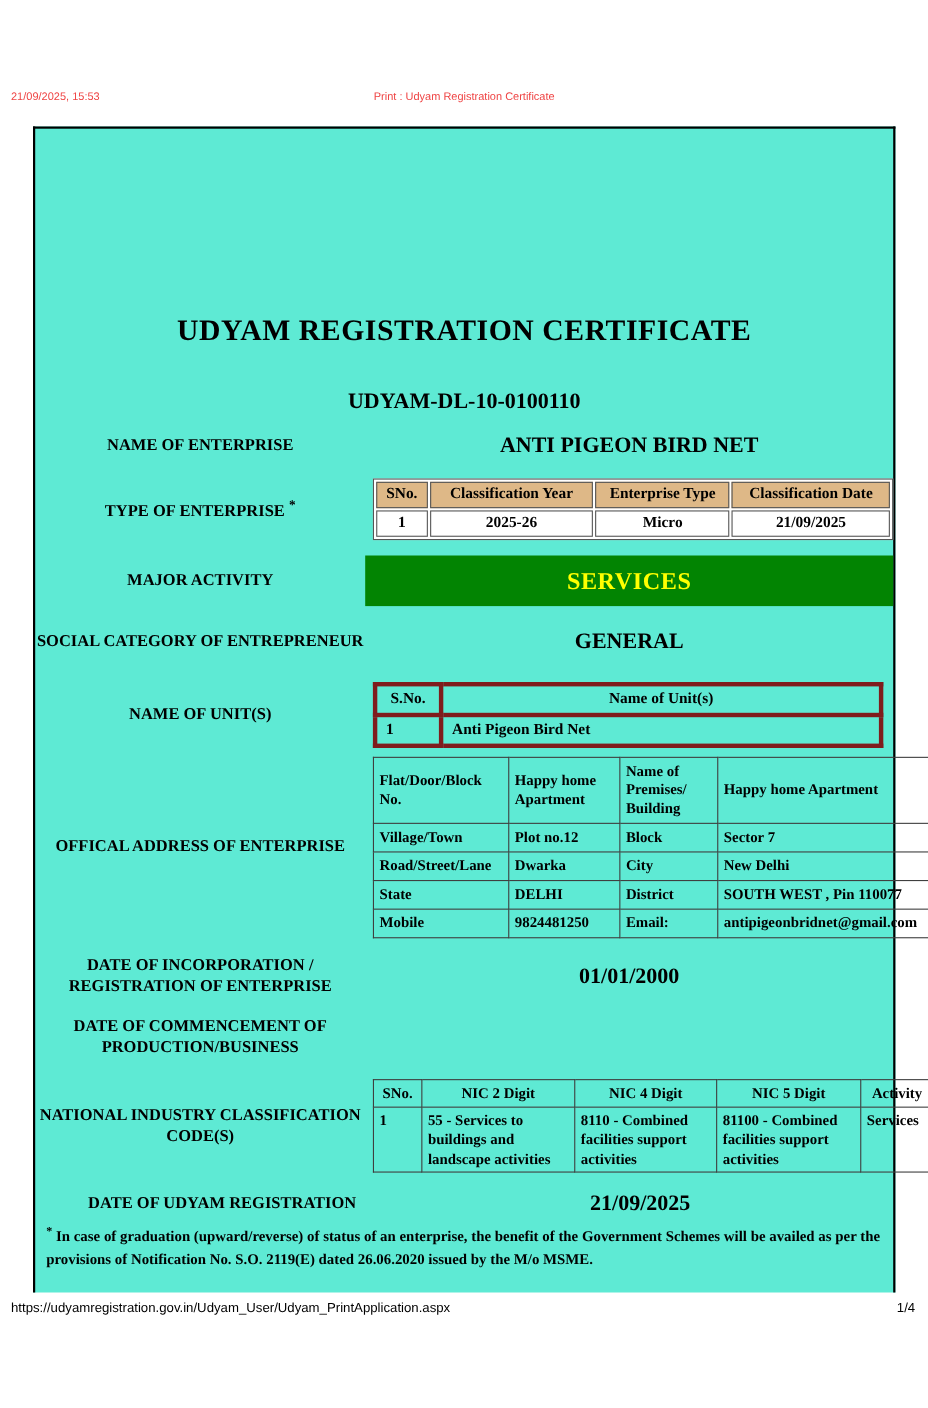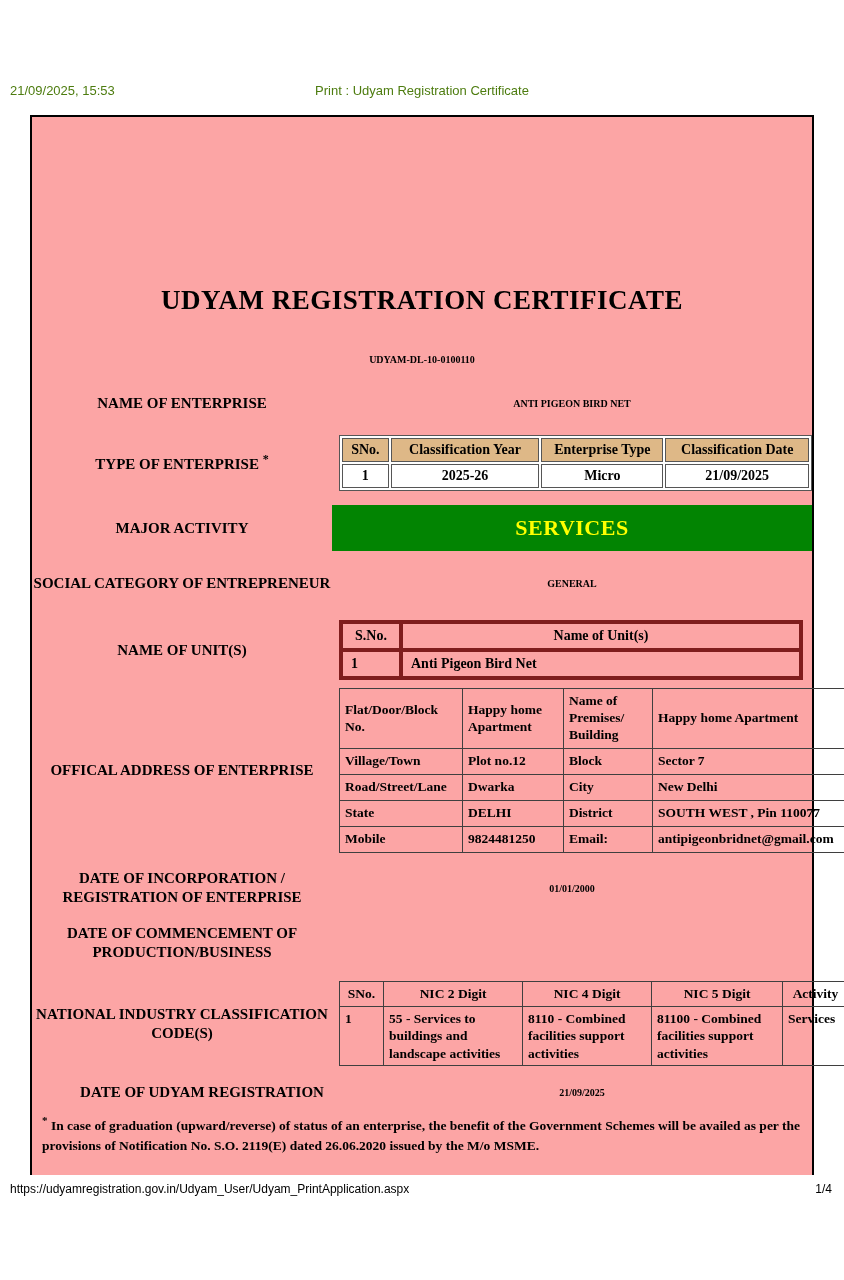--- a/index.html
+++ b/index.html
@@ -2,37 +2,37 @@
 <html><head>
 <meta charset="utf-8">
 <style>
   html,body{margin:0;padding:0;}
   body{
     width:844px;height:1280px;background:#ffffff;position:relative;
     font-family:"Liberation Serif", serif;color:#000;
   }
   
   .bh{position:absolute;top:83px;left:0;right:0;height:14px;
-      font-family:"Liberation Sans", sans-serif;font-size:13px;color:#4d7c0f;}
+      font-family:"Liberation Sans", sans-serif;font-size:10px;color:#ef4444;}
   .bh-date{position:absolute;left:10px;top:0;}
   .bh-title{text-align:center;}
   .bf{position:absolute;top:1182px;left:0;right:0;height:14px;
       font-family:"Liberation Sans", sans-serif;font-size:12px;color:#000;}
   .bf-url{position:absolute;left:10px;top:0;}
   .bf-page{position:absolute;right:12px;top:0;}
 
   
   .cert{position:absolute;left:30px;top:115px;width:784px;height:1060px;
-        border:2px solid #000;border-bottom:none;background:#fca5a5;box-sizing:border-box;}
+        border:2px solid #000;border-bottom:none;background:#5eead4;box-sizing:border-box;}
   .cert-title{position:absolute;top:168px;left:0;right:0;margin:0;text-align:center;
         font-size:27px;font-weight:bold;letter-spacing:.5px;}
 
   .row{position:absolute;left:0;right:0;display:flex;align-items:center;}
   .lbl{width:300px;text-align:center;font-weight:bold;font-size:15px;line-height:1.25;flex:0 0 300px;}
-  .val{flex:1;text-align:center;font-weight:bold;font-size:10px;}
+  .val{flex:1;text-align:center;font-weight:bold;font-size:20px;}
   .vwrap{flex:1;}
   sup.star{font-size:12px;vertical-align:super;}
 
   table{border-collapse:collapse;font-family:"Liberation Serif", serif;}
   td,th{font-weight:bold;color:#000;}
 
   
   .t-ent{border-collapse:separate;border-spacing:2px;margin-left:7px;
          border:1px solid #565656;background:#fff;}
   .t-ent th,.t-ent td{border:1px solid #565656;text-align:center;

